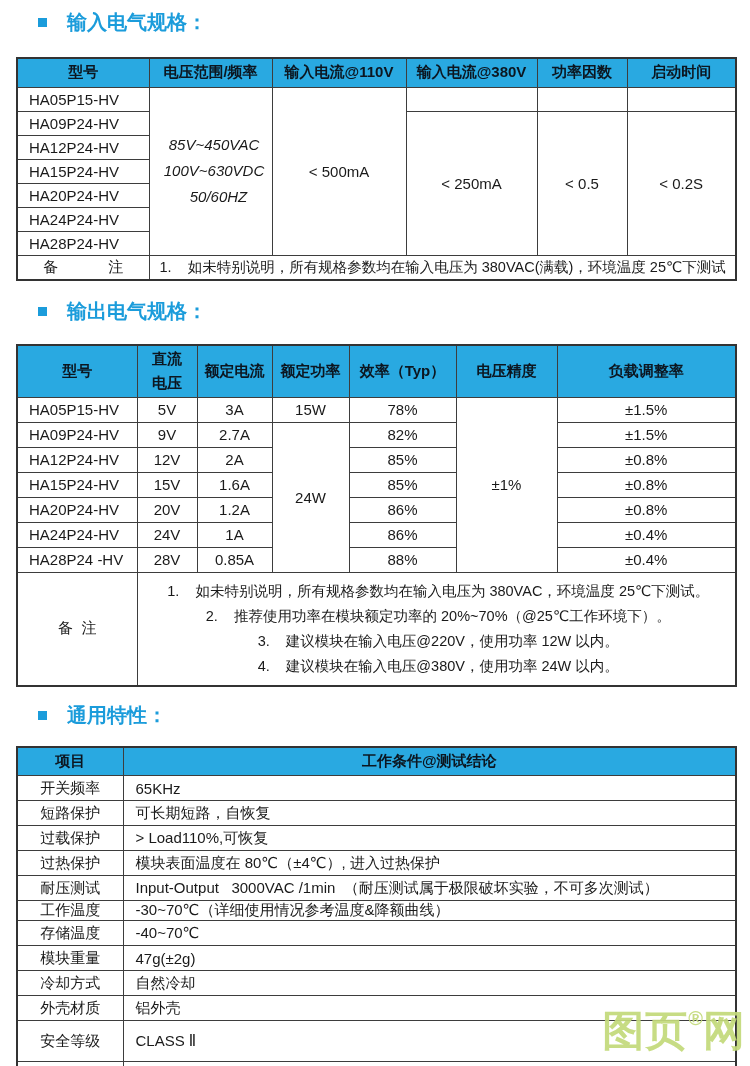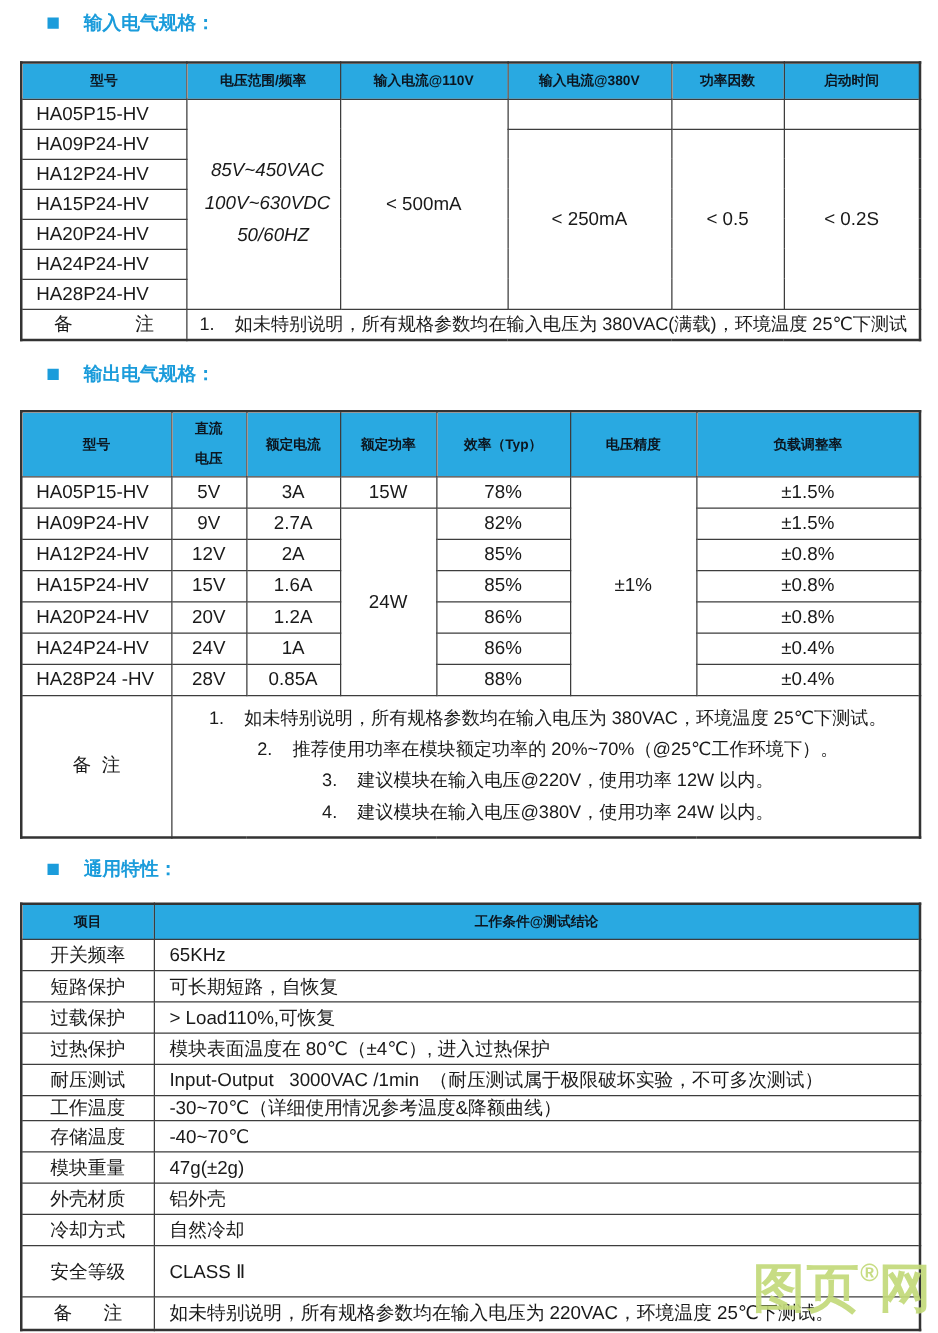--- a/index.html
+++ b/index.html
@@ -4,38 +4,38 @@
 <style>
   * { box-sizing: border-box; }
   html,body { margin:0; padding:0; background:#ffffff; }
   .page {
     width:750px; height:1066px; position:relative; overflow:hidden;
     background:#ffffff; color:#1a1a1a;
     font-family:"Liberation Sans","DejaVu Sans",sans-serif;
   }
   .sec-title {
     display:flex; align-items:center; margin-left:38px;
-    font-size:15px; font-weight:bold; color:#1b9cdb;
+    font-size:20px; font-weight:bold; color:#1b9cdb;
   }
   .sec-title .bullet { width:9px; height:9px; background:#1b9cdb; margin-right:20px; flex:0 0 auto; }
   .sec-title.first { padding-top:9px; }
   .sec-title.second { margin-top:17px; }
   .sec-title.third { margin-top:15px; }
 
   table {
     border-collapse:collapse; table-layout:fixed;
     margin-left:16px; width:719px; font-size:15px;
   }
   .t1 { margin-top:21px; }
   .t2 { margin-top:19px; }
   .t3 { margin-top:17px; }
   th, td { border:1px solid #3d3d3d; padding:0; text-align:center; vertical-align:middle; overflow:hidden; }
   table { border:2px solid #333333; }
   th {
-    background:#29a9e1; color:#0c1620; font-weight:bold; font-size:11px;
+    background:#29a9e1; color:#0c1620; font-weight:bold; font-size:15px;
   }
   td.model { text-align:left; padding-left:11px; white-space:pre; }
   td.pre { white-space:pre; }
   .vrange { text-align:center; padding-left:7px; line-height:26px;font-style:italic; }
   .vrange .l3 { padding-left:9px; }
   td.note-label { white-space:pre; }
   td.note-text { text-align:left; padding-left:10px; white-space:pre; font-size:14.5px; }
   .notes-cell { text-align:center; padding:6px 8px 6px 12px; }
   .notes-cell div { white-space:pre; line-height:25px; font-size:14.5px; }
   td.val { text-align:left; padding-left:12px; white-space:pre; }
@@ -249,26 +249,26 @@
     </tr>
     <tr style="height:25px">
       <td class="pre">存储温度</td>
       <td class="val">-40~70℃</td>
     </tr>
     <tr style="height:25px">
       <td class="pre">模块重量</td>
       <td class="val">47g(±2g)</td>
     </tr>
     <tr style="height:25px">
+      <td class="pre">冷却方式</td>
+      <td class="val">自然冷却</td>
+    </tr>
+    <tr style="height:25px">
       <td class="pre">外壳材质</td>
       <td class="val">铝外壳</td>
-    </tr>
-    <tr style="height:25px">
-      <td class="pre">冷却方式</td>
-      <td class="val">自然冷却</td>
     </tr>
     <tr style="height:41px">
       <td class="pre">安全等级</td>
       <td class="val">CLASS Ⅱ</td>
     </tr>
     <tr style="height:26px">
       <td class="pre">备      注</td>
       <td class="val">如未特别说明，所有规格参数均在输入电压为 220VAC，环境温度 25℃下测试。</td>
     </tr>
   </tbody>

